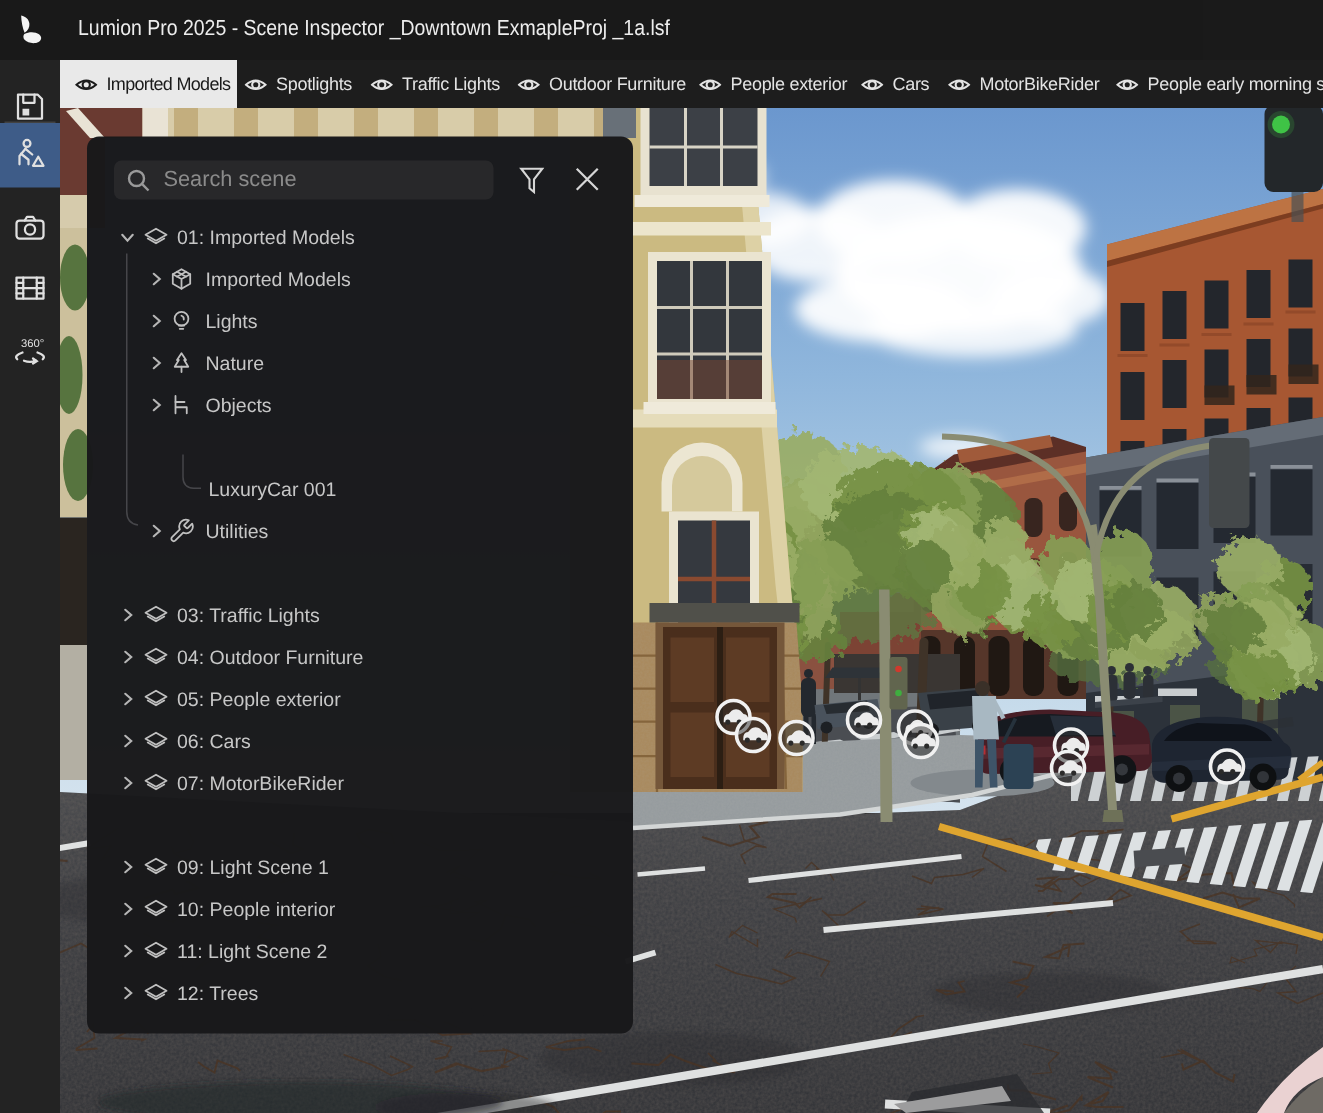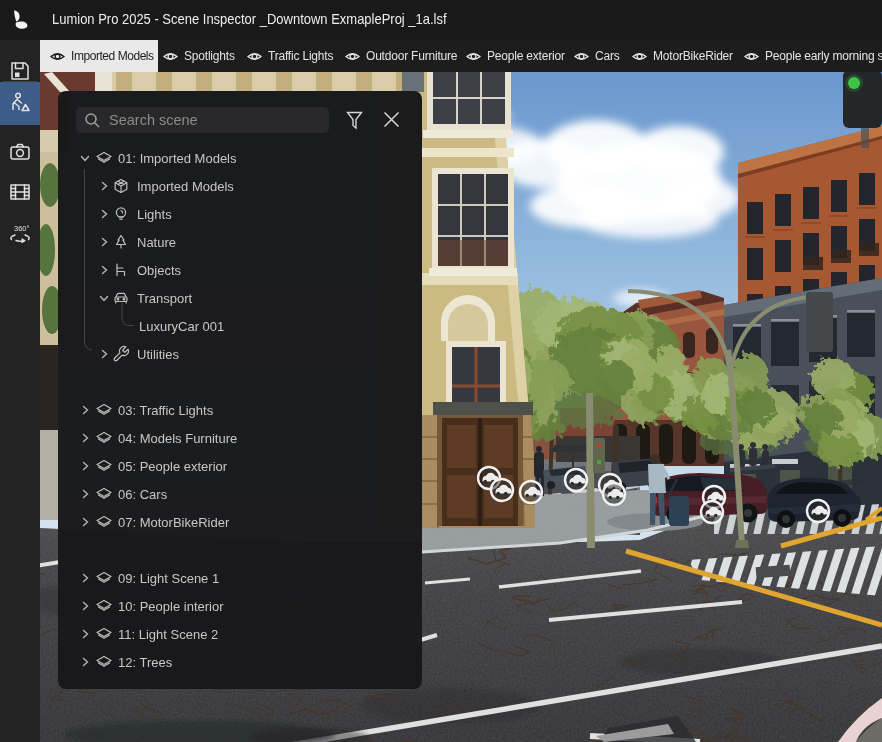--- a/index.html
+++ b/index.html
@@ -790,33 +790,20 @@
     <div class="row" style="top:165px">
       <span class="cv" style="left:41px"><svg width="10" height="10" viewBox="0 0 10 10" fill="none" stroke="#b5b5b5" stroke-width="1.4" stroke-linecap="round">
           <path d="M3.5 1.5 L7.5 5 L3.5 8.5"></path>
         </svg></span>
       <span class="cv" style="left:54px"><svg width="18" height="18" viewBox="0 0 18 18" fill="none" stroke="#c0c0c0" stroke-width="1.2" stroke-linecap="round" stroke-linejoin="round">
           <path d="M5 3 L5 10.5 L12.5 10.5 L12.5 14.5 M5 10.5 L5 14.5"></path>
           <path d="M5 7 L11 7"></path>
         </svg></span>
       <span class="txt" style="left:79px">Objects</span>
     </div>
-    <div class="row" style="top:193px">
-      <span class="cv" style="left:41px"><svg width="10" height="10" viewBox="0 0 10 10" fill="none" stroke="#b5b5b5" stroke-width="1.4" stroke-linecap="round">
-          <path d="M1.5 3.5 L5 7.5 L8.5 3.5"></path>
-        </svg></span>
-      <span class="cv" style="left:54px"><svg width="18" height="18" viewBox="0 0 18 18" fill="none" stroke="#c0c0c0" stroke-width="1.2" stroke-linecap="round" stroke-linejoin="round">
-          <path d="M4 8 L5.2 5.2 Q5.6 4.3 6.6 4.3 L11.4 4.3 Q12.4 4.3 12.8 5.2 L14 8"></path>
-          <rect x="3" y="8" width="12" height="4.5" rx="1.4"></rect>
-          <path d="M3.8 12.5 L3.8 14 M14.2 12.5 L14.2 14"></path>
-          <circle cx="6" cy="10.2" r="0.8" fill="#c0c0c0"></circle>
-          <circle cx="12" cy="10.2" r="0.8" fill="#c0c0c0"></circle>
-        </svg></span>
-      <span class="txt" style="left:79px">Transport</span>
-    </div>
     <div class="row" style="top:221px">
       <span class="txt" style="left:81px">LuxuryCar 001</span>
     </div>
     <div class="row" style="top:249px">
       <span class="cv" style="left:41px"><svg width="10" height="10" viewBox="0 0 10 10" fill="none" stroke="#b5b5b5" stroke-width="1.4" stroke-linecap="round">
           <path d="M3.5 1.5 L7.5 5 L3.5 8.5"></path>
         </svg></span>
       <span class="cv" style="left:54px"><svg width="18" height="18" viewBox="0 0 18 18" fill="none" stroke="#c0c0c0" stroke-width="1.6" stroke-linecap="round" stroke-linejoin="round">
           <g transform="scale(0.75)">
             <path d="M14.7 6.3a1 1 0 0 0 0 1.4l1.6 1.6a1 1 0 0 0 1.4 0l3.77-3.77a6 6 0 0 1-7.94 7.94l-6.91 6.91a2.12 2.12 0 0 1-3-3l6.91-6.91a6 6 0 0 1 7.94-7.94l-3.76 3.76z"></path>
@@ -835,21 +822,21 @@
       <span class="txt" style="left:60px">03: Traffic Lights</span>
     </div>
     <div class="row" style="top:333px">
       <span class="cv" style="left:22px"><svg width="10" height="10" viewBox="0 0 10 10" fill="none" stroke="#b5b5b5" stroke-width="1.4" stroke-linecap="round">
           <path d="M3.5 1.5 L7.5 5 L3.5 8.5"></path>
         </svg></span>
       <span class="cv" style="left:37px"><svg width="18" height="18" viewBox="0 0 18 18" fill="none" stroke="#c0c0c0" stroke-width="1.2" stroke-linecap="round" stroke-linejoin="round">
           <path d="M9 3.5 L16 7.5 L9 11.5 L2 7.5 Z"></path>
           <path d="M3.5 10 L9 13.2 L14.5 10"></path>
         </svg></span>
-      <span class="txt" style="left:60px">04: Models Furniture</span>
+      <span class="txt" style="left:60px">04: Outdoor Furniture</span>
     </div>
     <div class="row" style="top:361px">
       <span class="cv" style="left:22px"><svg width="10" height="10" viewBox="0 0 10 10" fill="none" stroke="#b5b5b5" stroke-width="1.4" stroke-linecap="round">
           <path d="M3.5 1.5 L7.5 5 L3.5 8.5"></path>
         </svg></span>
       <span class="cv" style="left:37px"><svg width="18" height="18" viewBox="0 0 18 18" fill="none" stroke="#c0c0c0" stroke-width="1.2" stroke-linecap="round" stroke-linejoin="round">
           <path d="M9 3.5 L16 7.5 L9 11.5 L2 7.5 Z"></path>
           <path d="M3.5 10 L9 13.2 L14.5 10"></path>
         </svg></span>
       <span class="txt" style="left:60px">05: People exterior</span>

